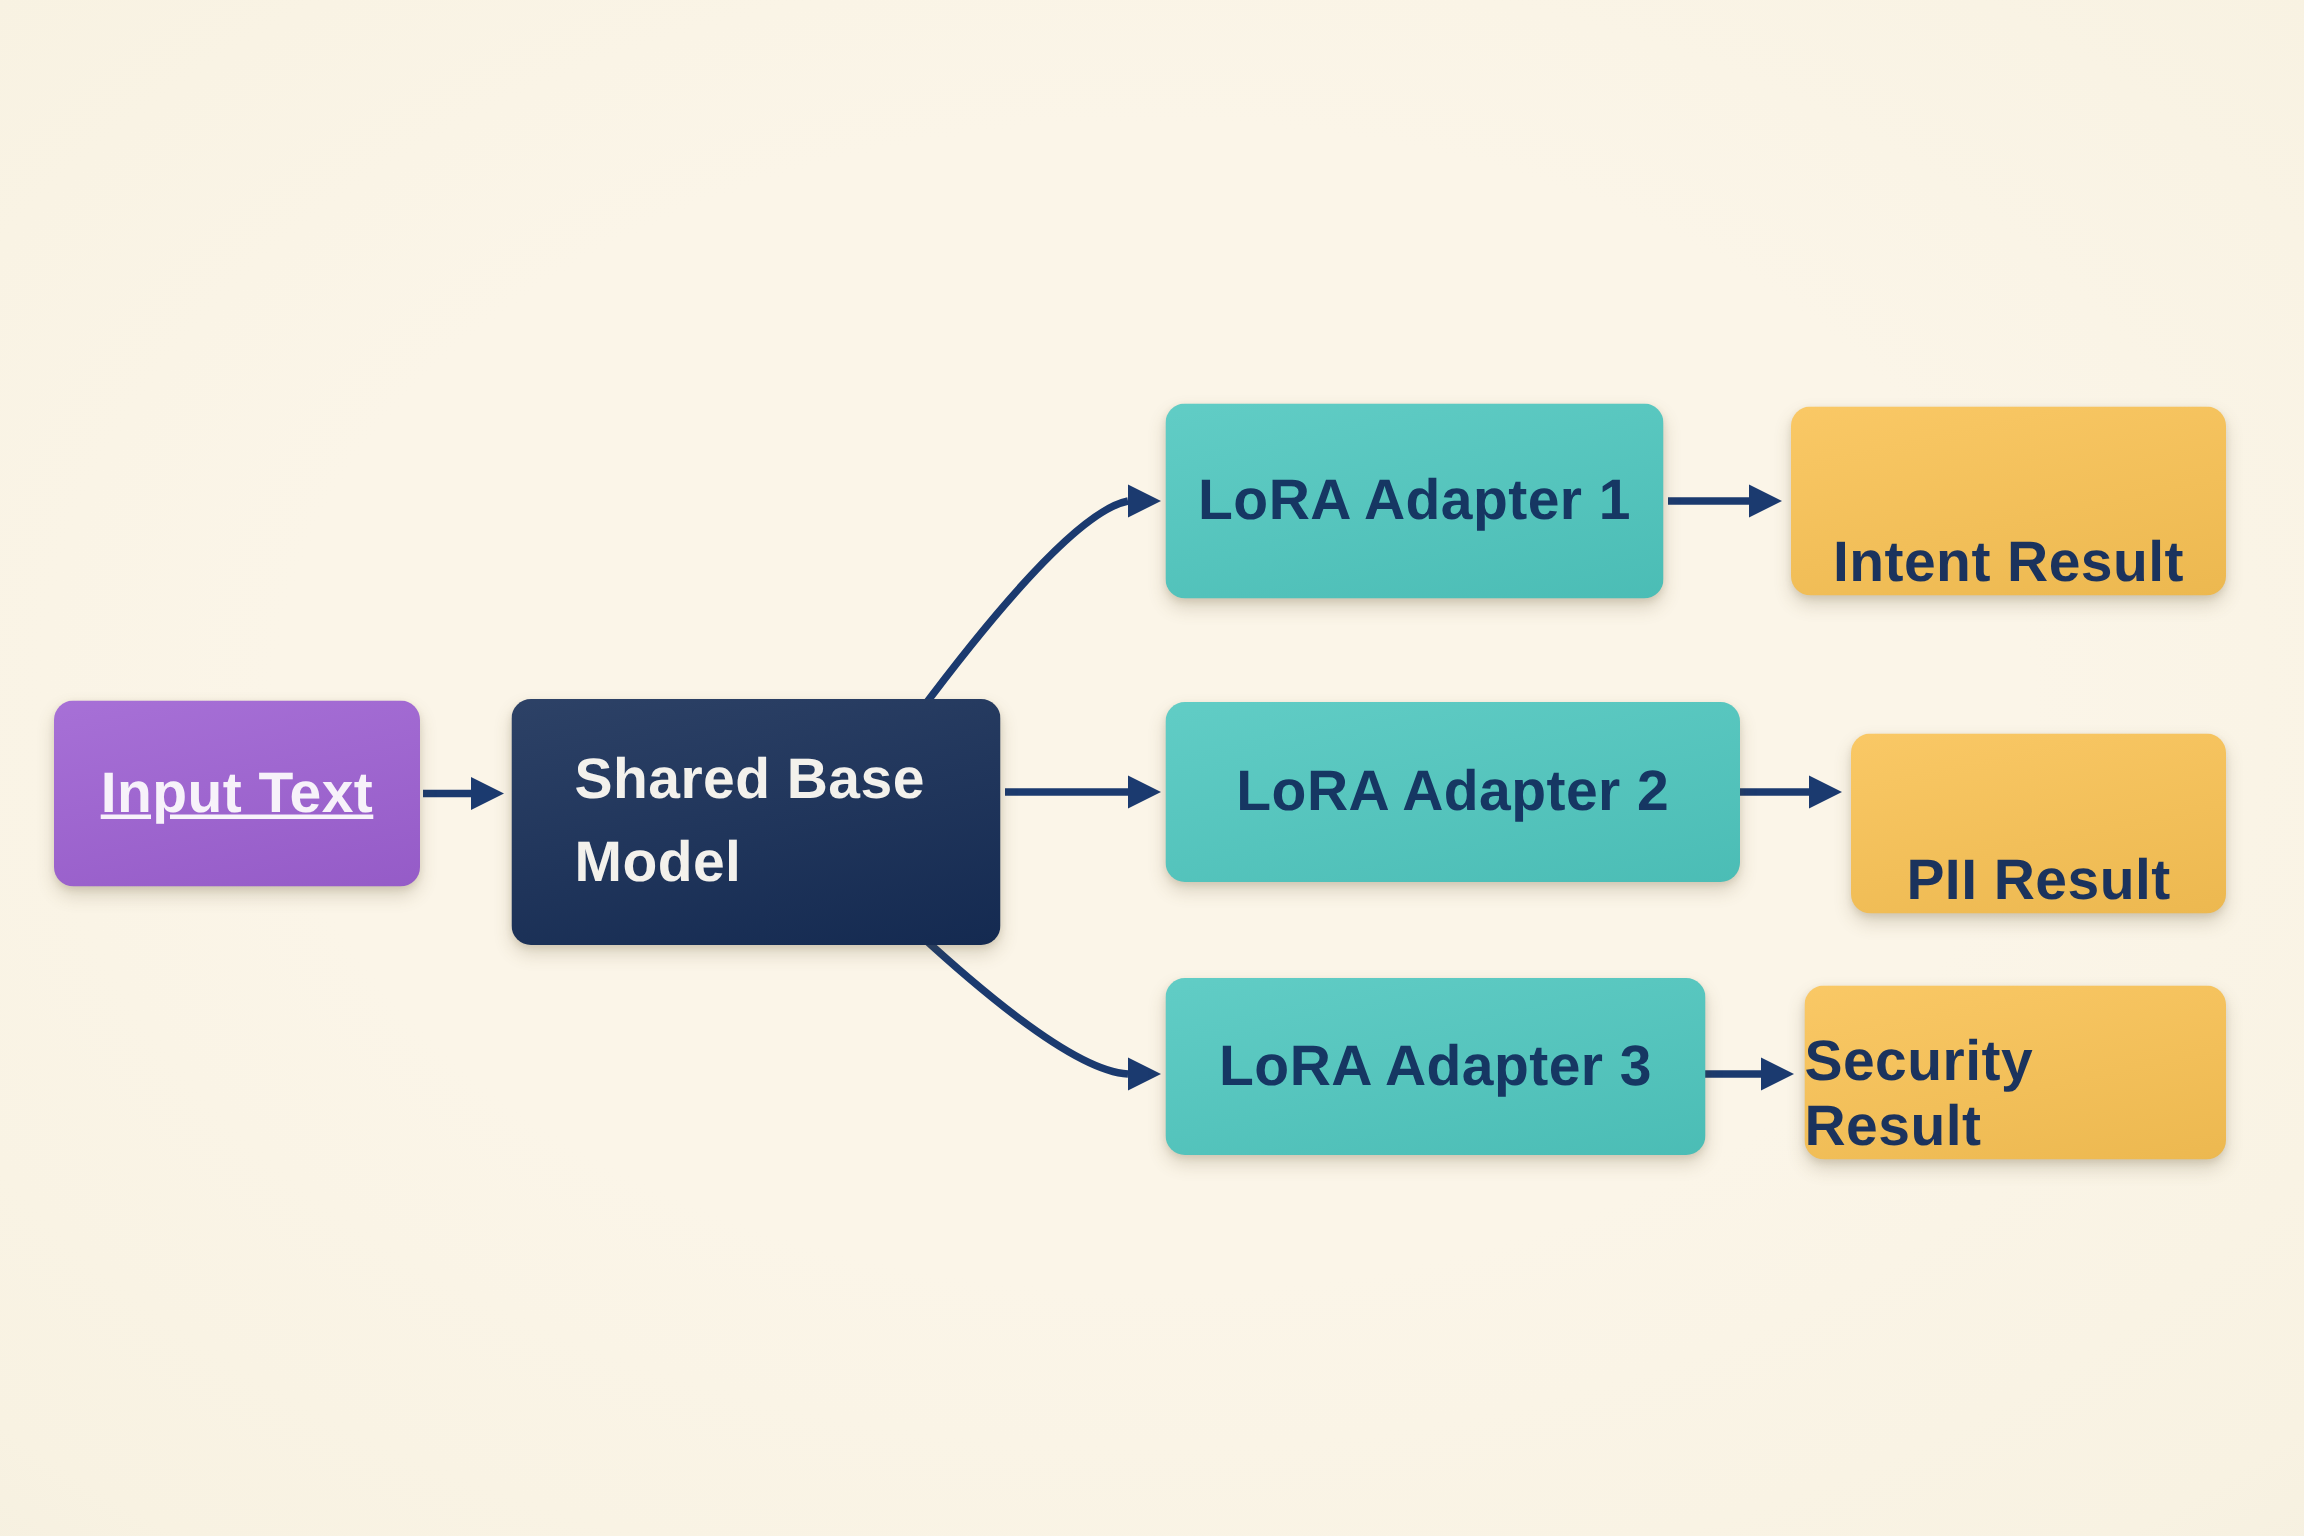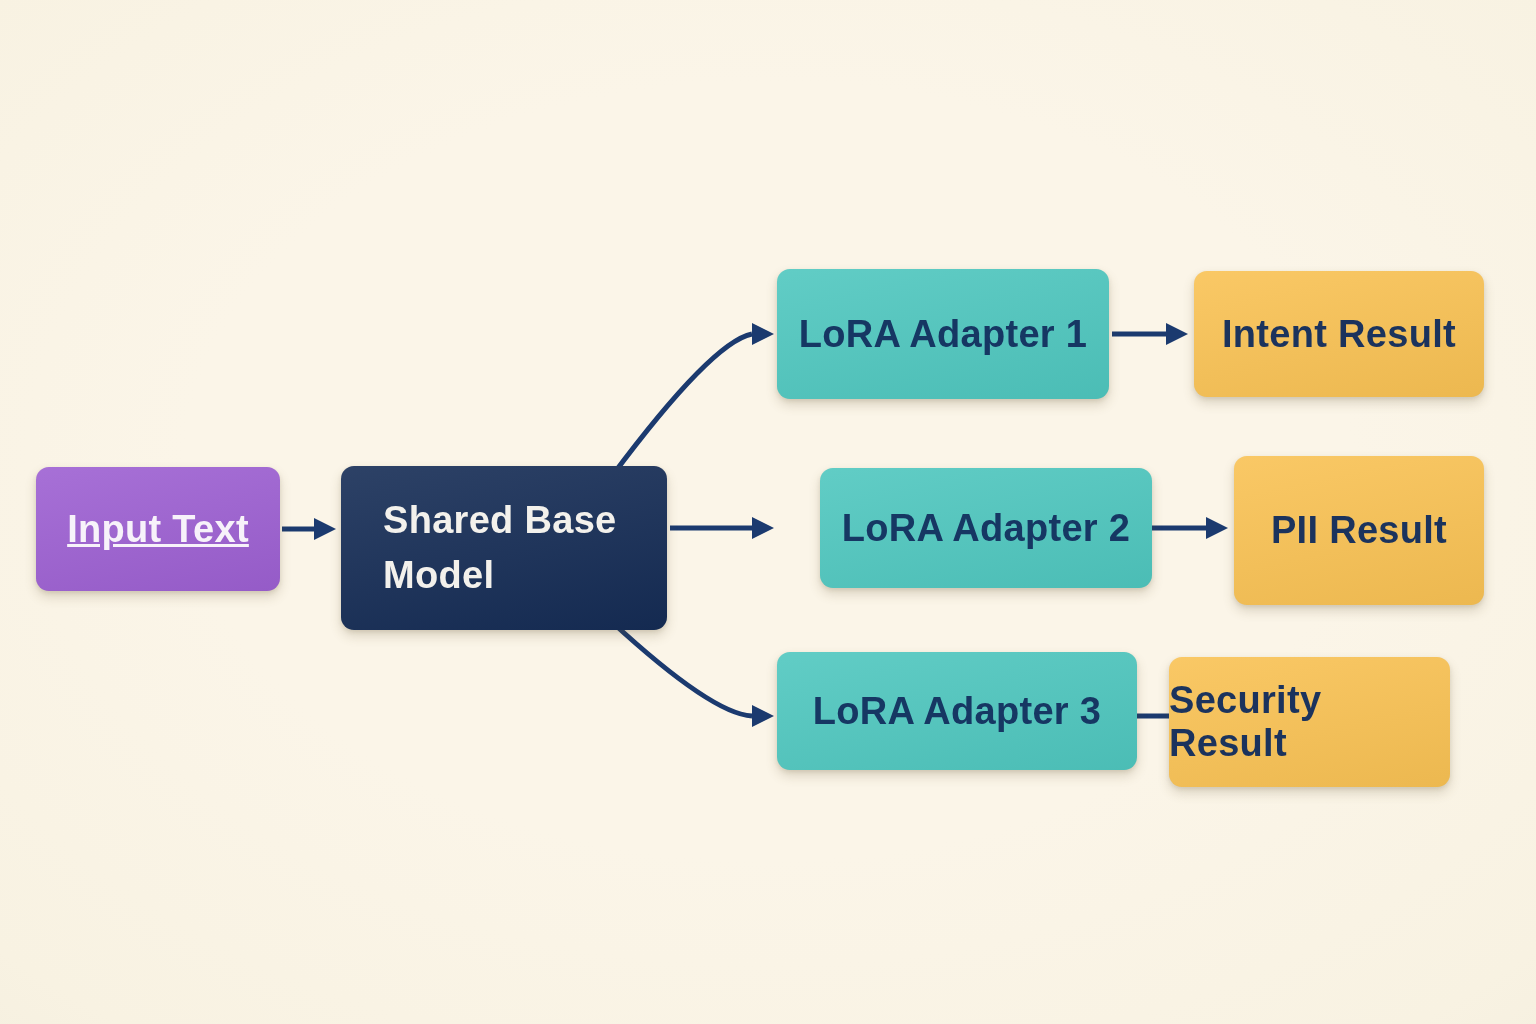--- a/index.html
+++ b/index.html
@@ -23,21 +23,21 @@
     box-shadow:0 6px 12px rgba(95,80,45,0.20), 0 2px 4px rgba(95,80,45,0.12);
   }
   .node .lbl{pointer-events:none;}
   .purple{background-color:#9D60D2;color:#F7F2FA;text-decoration:underline;}
   .navy{
     background-color:#152C55;color:#F3F1EC;
     justify-content:center;text-align:left;
     padding:0 42px;line-height:1.45;
   }
   .teal{background-color:#4FC7BF;color:#163763;}
-  .yellow{background-color:#F9C254;color:#1B335D;}
+  .yellow{background-color:#F9C254;color:#1B335D;align-items:flex-end;}
 </style>
 </head>
 <body>
 
 <div class="canvas">
 
   <svg class="edges" viewBox="0 0 1536 1024" aria-hidden="true">
     <g>
       <path d="M 282 529 H 314"></path>
       <polygon points="314,518 314,540 336,529"></polygon>
@@ -73,33 +73,33 @@
   </div>
 
   <div class="node navy" style="left:341px;top:466px;width:326px;height:164px">
     <span class="lbl">Shared Base Model</span>
   </div>
 
   <div class="node teal" style="left:777px;top:269px;width:332px;height:130px">
     <span class="lbl">LoRA Adapter 1</span>
   </div>
 
-  <div class="node teal" style="left:820px;top:468px;width:332px;height:120px">
+  <div class="node teal" style="left:777px;top:468px;width:383px;height:120px">
     <span class="lbl">LoRA Adapter 2</span>
   </div>
 
   <div class="node teal" style="left:777px;top:652px;width:360px;height:118px">
     <span class="lbl">LoRA Adapter 3</span>
   </div>
 
   <div class="node yellow" style="left:1194px;top:271px;width:290px;height:126px">
     <span class="lbl">Intent Result</span>
   </div>
 
-  <div class="node yellow" style="left:1234px;top:456px;width:250px;height:149px">
+  <div class="node yellow" style="left:1234px;top:489px;width:250px;height:120px">
     <span class="lbl">PII Result</span>
   </div>
 
-  <div class="node yellow" style="left:1169px;top:657px;width:281px;height:130px">
+  <div class="node yellow" style="left:1203px;top:657px;width:281px;height:116px">
     <span class="lbl">Security Result</span>
   </div>
 
 </div>
 
 </body></html>

